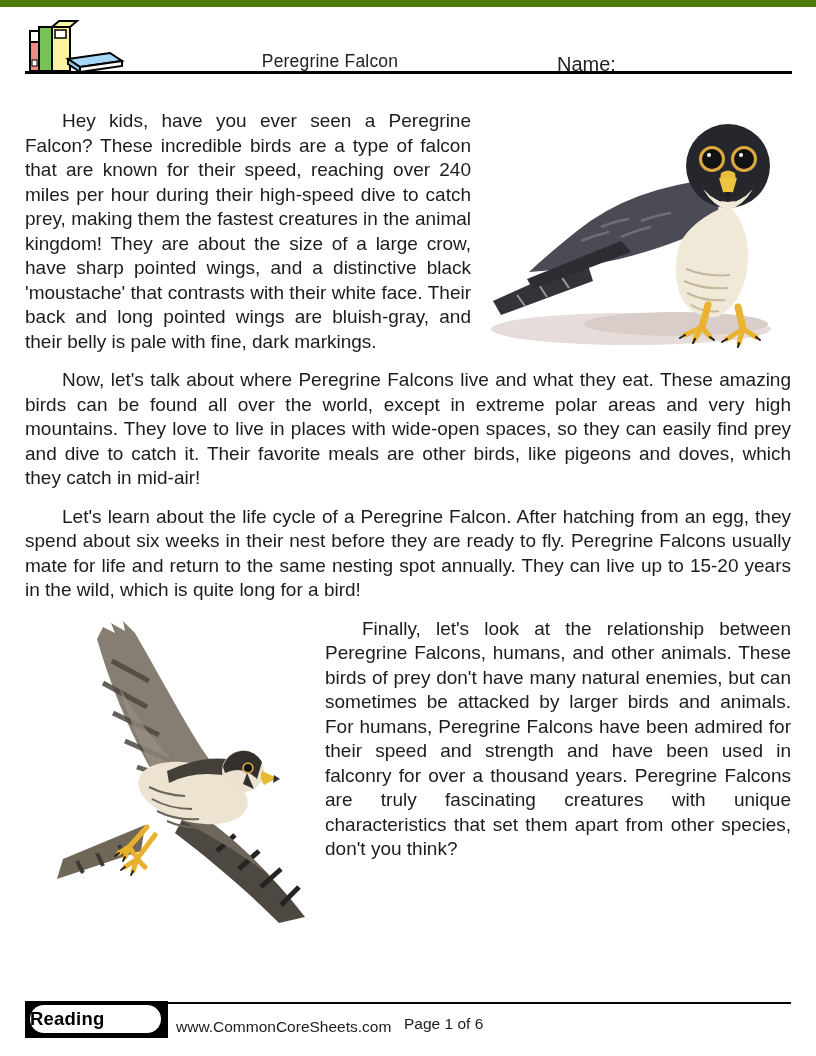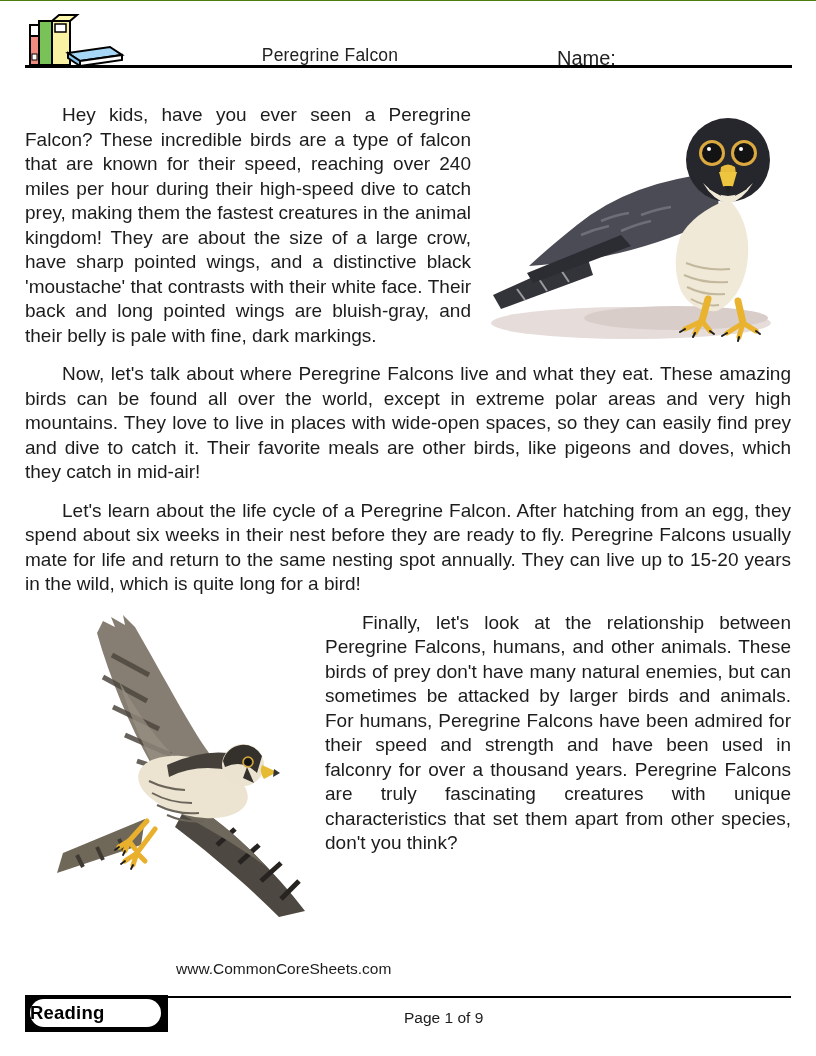--- a/index.html
+++ b/index.html
@@ -1,20 +1,20 @@
 <!DOCTYPE html>
 <html><head>
 <meta charset="utf-8">
 <style>
   * { margin:0; padding:0; box-sizing:border-box; }
   html,body { background:#ffffff; }
   .page {
     position:relative; width:816px; height:1056px; background:#ffffff;
     font-family:"Liberation Sans", sans-serif; color:#1b1b1b; overflow:hidden;
-    border-top:1px solid #4d7c0f;
+    border-top:7px solid #4d7c0f;
   }
   
   .logo { position:absolute; left:24px; top:12px; width:104px; height:58px; }
   .page-title {
     position:absolute; left:208px; top:44px; width:244px; text-align:center;
     font-size:17.5px; letter-spacing:.2px; color:#222;
   }
   .name-label { position:absolute; left:557px; top:46px; font-size:20px; color:#222; }
   .header-rule { position:absolute; left:25px; right:24px; top:64px; height:3px; background:#000; }
   
@@ -26,21 +26,21 @@
   .img-perched { float:right; width:322px; height:246px; margin:0 -12px 8px 10px; }
   .img-flying  { float:left;  width:292px; height:306px; margin:4px 16px 4px -8px; }
   
   .footer-rule { position:absolute; left:25px; right:25px; top:995px; height:2px; background:#000; }
   .badge { position:absolute; left:25px; top:994px; width:143px; height:37px; background:#000; }
   .badge-pill {
     position:absolute; left:5px; right:7px; top:4px; bottom:5px; background:#fff;
     border-radius:15px; display:flex; align-items:center; justify-content:flex-start;
   }
   .badge-pill span { font-size:18.5px; font-weight:bold; color:#000; letter-spacing:.2px; }
-  .website  { position:absolute; left:176px; top:959px; font-size:15.5px; color:#1c1c1c; }
+  .website  { position:absolute; left:176px; top:1011px; font-size:15.5px; color:#1c1c1c; }
   .pageinfo { position:absolute; left:404px; top:1008px; font-size:15.5px; color:#1c1c1c; }
 </style>
 </head>
 <body>
 
 <div class="page">
 
   <svg class="logo" viewBox="0 0 104 58" aria-hidden="true">
 
     <rect x="6" y="12" width="9" height="40" fill="#ffffff" stroke="#000" stroke-width="2"></rect>
@@ -166,15 +166,15 @@
     <p>Finally, let's look at the relationship between Peregrine Falcons, humans, and other animals. These birds of prey don't have many natural enemies, but can sometimes be attacked by larger birds and animals. For humans, Peregrine Falcons have been admired for their speed and strength and have been used in falconry for over a thousand years. Peregrine Falcons are truly fascinating creatures with unique characteristics that set them apart from other species, don't you think?</p>
   </main>
 
   <div class="footer-rule"></div>
   <div class="badge">
     <div class="badge-pill">
       <span>Reading</span>
     </div>
   </div>
   <div class="website">www.CommonCoreSheets.com</div>
-  <div class="pageinfo">Page 1 of 9</div>
+  <div class="pageinfo">Page 1 of 6</div>
 
 </div>
 
 </body></html>

